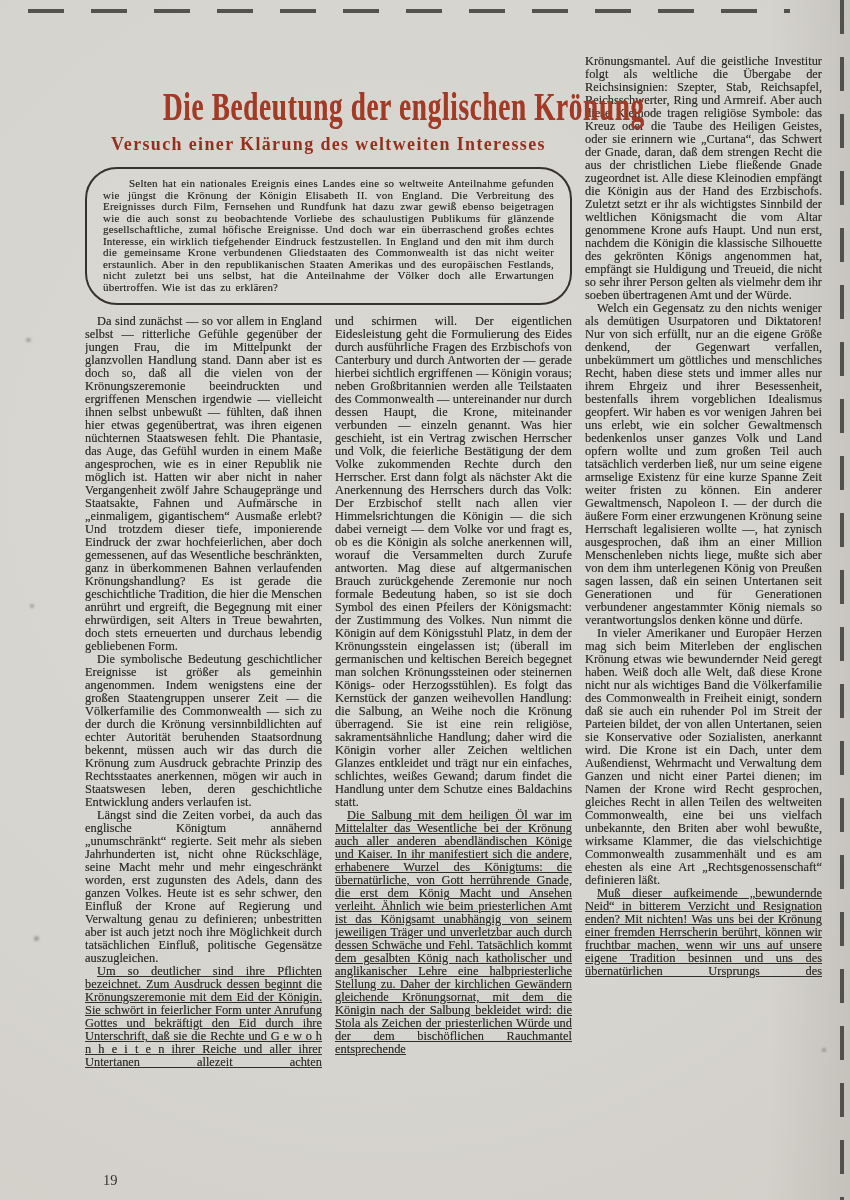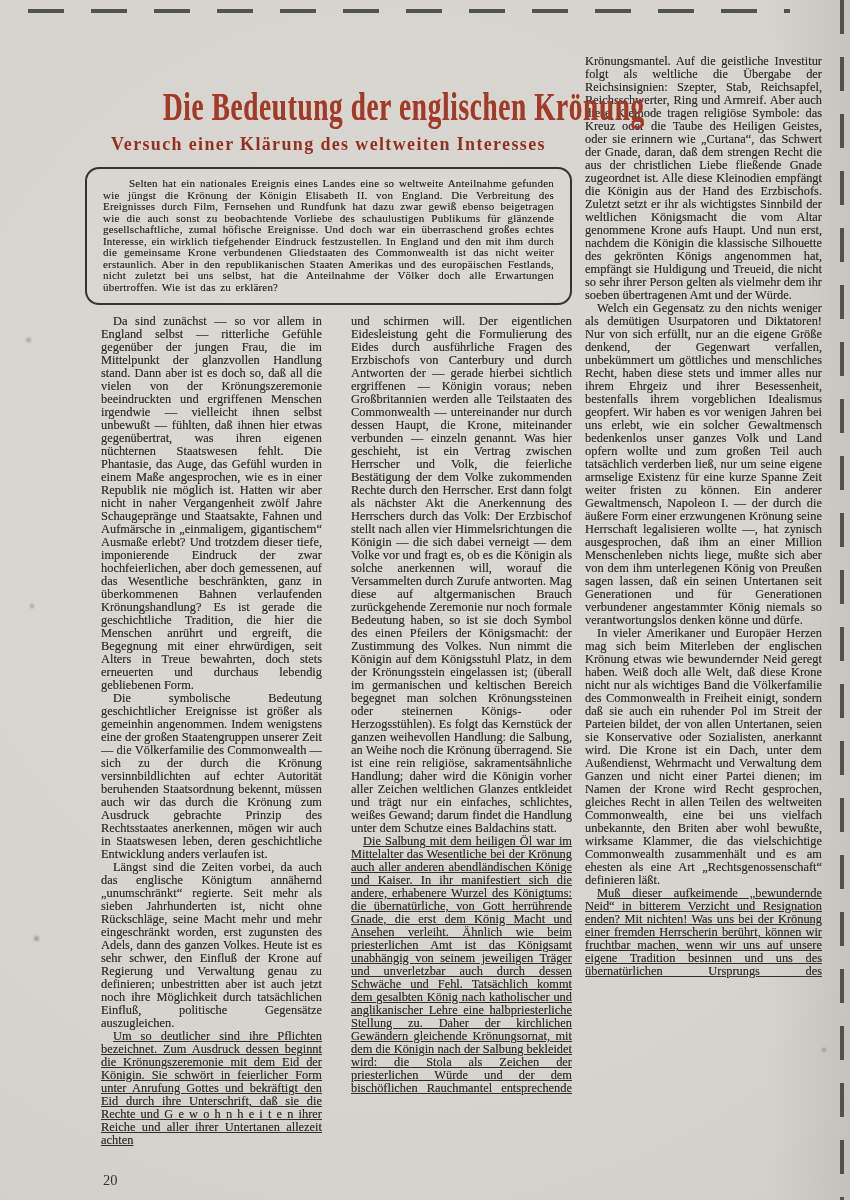--- a/index.html
+++ b/index.html
@@ -38,35 +38,35 @@
     font-size:40px; font-weight:bold; letter-spacing:1px; color:#a23a26;
     transform:scaleX(.68); transform-origin:center;
     text-shadow:0 0 .5px rgba(162,58,38,.7);
   }
   .subtitle {
     margin:5px 0 0; white-space:nowrap; text-align:center;
     font-size:19.5px; font-weight:bold; letter-spacing:1.5px; color:#93301e;
     transform:scaleX(.92); transform-origin:center;
   }
   .lead-box {
-    margin-top:12px; border:2.5px solid #36332c; border-radius:14px;
+    margin-top:12px; border:2.5px solid #36332c; border-radius:32px;
     padding:9px 16px 10px; background:rgba(255,255,255,.04);
   }
   .lead {
     margin:0; font-size:11px; line-height:11.5px; text-align:justify;
     text-indent:26px; word-spacing:1.6px; letter-spacing:.2px; color:#2c2a26;
     text-shadow:0 0 .35px rgba(44,42,38,.55);
     hyphens:auto; -webkit-hyphens:auto;
   }
   .cols { display:flex; gap:13px; margin-top:10px; }
   .col {
     width:237px; font-size:12.4px; line-height:13px; text-align:justify;
     text-shadow:0 0 .35px rgba(48,46,42,.55);
   }
-  .col1, .col2 { height:862px; overflow:hidden;margin-left:16px; }
+  .col1, .col2 { height:862px; overflow:hidden; }
   .col3 { padding-top:55px; height:1095px; overflow:hidden; }
   .p { margin:0; hyphens:auto; -webkit-hyphens:auto; }
   .p.indent { text-indent:12px; }
   .p.cont-end { text-align-last:justify;text-decoration:underline; }
   .page-number { position:absolute; left:103px; top:1172px; font-size:14.5px; color:#34322e; }
 </style>
 </head>
 <body>
 
 <div class="page">
@@ -98,14 +98,14 @@
       </div>
     </div>
     <div class="col col3">
       <p class="p">Krönungsmantel. Auf die geistliche Investitur folgt als weltliche die Übergabe der Reichsinsignien: Szepter, Stab, Reichsapfel, Reichsschwerter, Ring und Armreif. Aber auch diese Kleinode tragen religiöse Symbole: das Kreuz oder die Taube des Heiligen Geistes, oder sie erinnern wie „Curtana“, das Schwert der Gnade, daran, daß dem strengen Recht die aus der christlichen Liebe fließende Gnade zugeordnet ist. Alle diese Kleinodien empfängt die Königin aus der Hand des Erzbischofs. Zuletzt setzt er ihr als wichtigstes Sinnbild der weltlichen Königsmacht die vom Altar genommene Krone aufs Haupt. Und nun erst, nachdem die Königin die klassische Silhouette des gekrönten Königs angenommen hat, empfängt sie Huldigung und Treueid, die nicht so sehr ihrer Person gelten als vielmehr dem ihr soeben übertragenen Amt und der Würde.</p>
       <p class="p indent">Welch ein Gegensatz zu den nichts weniger als demütigen Usurpatoren und Diktatoren! Nur von sich erfüllt, nur an die eigene Größe denkend, der Gegenwart verfallen, unbekümmert um göttliches und menschliches Recht, haben diese stets und immer alles nur ihrem Ehrgeiz und ihrer Besessenheit, bestenfalls ihrem vorgeblichen Idealismus geopfert. Wir haben es vor wenigen Jahren bei uns erlebt, wie ein solcher Gewaltmensch bedenkenlos unser ganzes Volk und Land opfern wollte und zum großen Teil auch tatsächlich verderben ließ, nur um seine eigene armselige Existenz für eine kurze Spanne Zeit weiter fristen zu können. Ein anderer Gewaltmensch, Napoleon I. — der durch die äußere Form einer erzwungenen Krönung seine Herrschaft legalisieren wollte —, hat zynisch ausgesprochen, daß ihm an einer Million Menschenleben nichts liege, mußte sich aber von dem ihm unterlegenen König von Preußen sagen lassen, daß ein seinen Untertanen seit Generationen und für Generationen verbundener angestammter König niemals so verantwortungslos denken könne und dürfe.</p>
       <p class="p indent">In vieler Amerikaner und Europäer Herzen mag sich beim Miterleben der englischen Krönung etwas wie bewundernder Neid geregt haben. Weiß doch alle Welt, daß diese Krone nicht nur als wichtiges Band die Völkerfamilie des Commonwealth in Freiheit einigt, sondern daß sie auch ein ruhender Pol im Streit der Parteien bildet, der von allen Untertanen, seien sie Konservative oder Sozialisten, anerkannt wird. Die Krone ist ein Dach, unter dem Außendienst, Wehrmacht und Verwaltung dem Ganzen und nicht einer Partei dienen; im Namen der Krone wird Recht gesprochen, gleiches Recht in allen Teilen des weltweiten Commonwealth, eine bei uns vielfach unbekannte, den Briten aber wohl bewußte, wirksame Klammer, die das vielschichtige Commonwealth zusammenhält und es am ehesten als eine Art „Rechtsgenossenschaft“ definieren läßt.</p>
       <p class="p indent cont-end">Muß dieser aufkeimende „bewundernde Neid“ in bitterem Verzicht und Resignation enden? Mit nichten! Was uns bei der Krönung einer fremden Herrscherin berührt, können wir fruchtbar machen, wenn wir uns auf unsere eigene Tradition besinnen und uns des übernatürlichen Ursprungs des</p>
     </div>
   </div>
 
-  <div class="page-number">20</div>
+  <div class="page-number">19</div>
 </div>
 
 </body></html>

